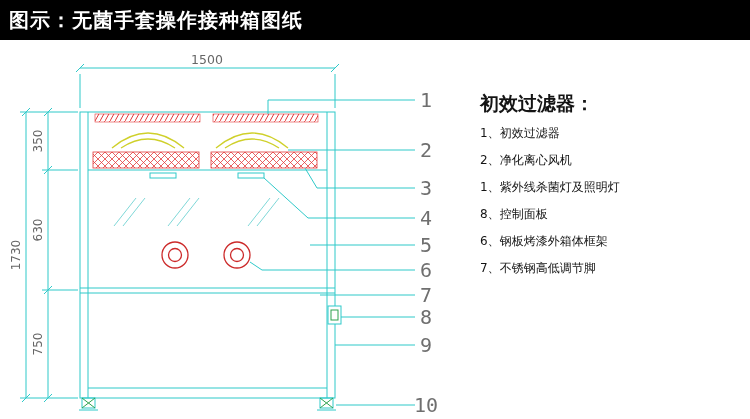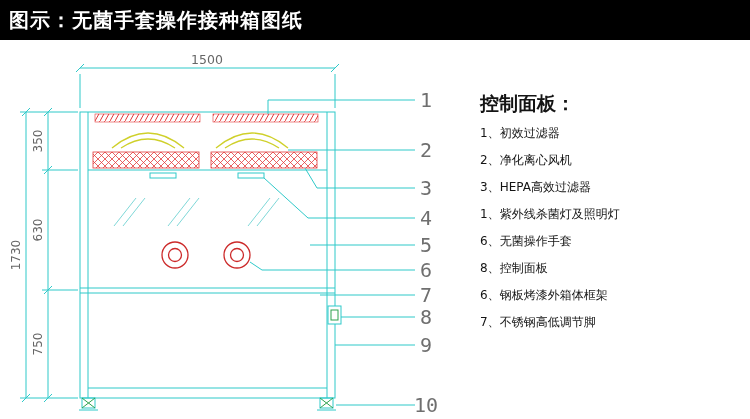--- a/index.html
+++ b/index.html
@@ -144,22 +144,20 @@
     <text x="420" y="212">5</text>
     <text x="420" y="237">6</text>
     <text x="420" y="262">7</text>
     <text x="420" y="284">8</text>
     <text x="420" y="312">9</text>
     <text x="414" y="372">10</text>
   </g>
 </svg>
 
 <div class="legend">
-  <div class="legend-title">控制面板：</div>
+  <div class="legend-title">初效过滤器：</div>
   <div class="legend-item">1、初效过滤器</div>
   <div class="legend-item">2、净化离心风机</div>
-  <div class="legend-item">3、HEPA高效过滤器</div>
   <div class="legend-item">1、紫外线杀菌灯及照明灯</div>
-  <div class="legend-item">6、无菌操作手套</div>
   <div class="legend-item">8、控制面板</div>
   <div class="legend-item">6、钢板烤漆外箱体框架</div>
   <div class="legend-item">7、不锈钢高低调节脚</div>
 </div>
 
 </body></html>

